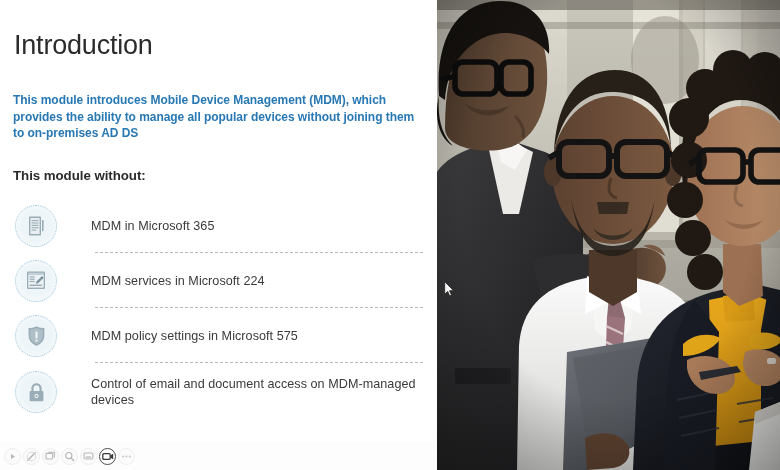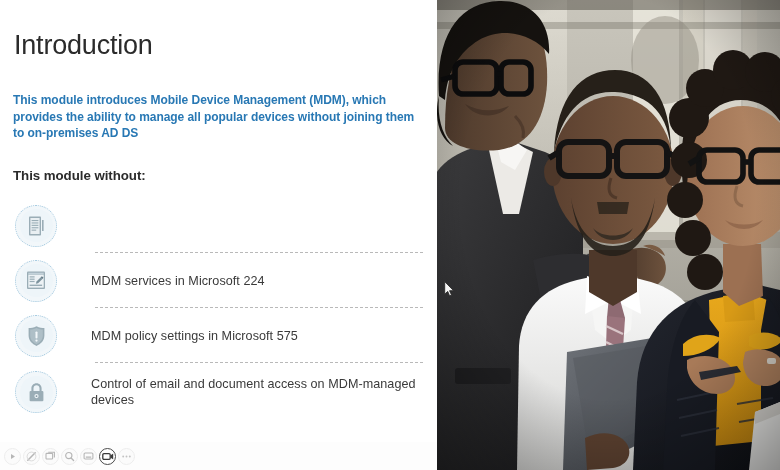--- a/index.html
+++ b/index.html
@@ -191,20 +191,21 @@
             <g fill="#9aadb6">
               <rect x="5.6" y="5" width="6.8" height="1.1"></rect>
               <rect x="5.6" y="7.4" width="6.8" height="1.1"></rect>
               <rect x="5.6" y="9.8" width="6.8" height="1.1"></rect>
               <rect x="5.6" y="12.2" width="6.8" height="1.1"></rect>
               <rect x="5.6" y="14.6" width="4.6" height="1.1"></rect>
             </g>
             <rect x="16" y="5" width="1.6" height="11" fill="#9aadb6"></rect>
           </svg>
         </div>
+        <div class="row-label">MDM in Microsoft 365</div>
         <span class="row-divider"></span>
       </div>
 
       <div class="list-row">
         <div class="row-icon-wrap">
           <span class="dotted-ring"></span>
           <span class="inner-disc"></span>
           <svg width="22" height="21" viewBox="0 0 22 21">
             <rect x="2" y="1.5" width="18" height="17.5" rx="1" fill="#9aadb6"></rect>
             <rect x="3.3" y="4.6" width="15.4" height="13" fill="#edf2f5"></rect>

